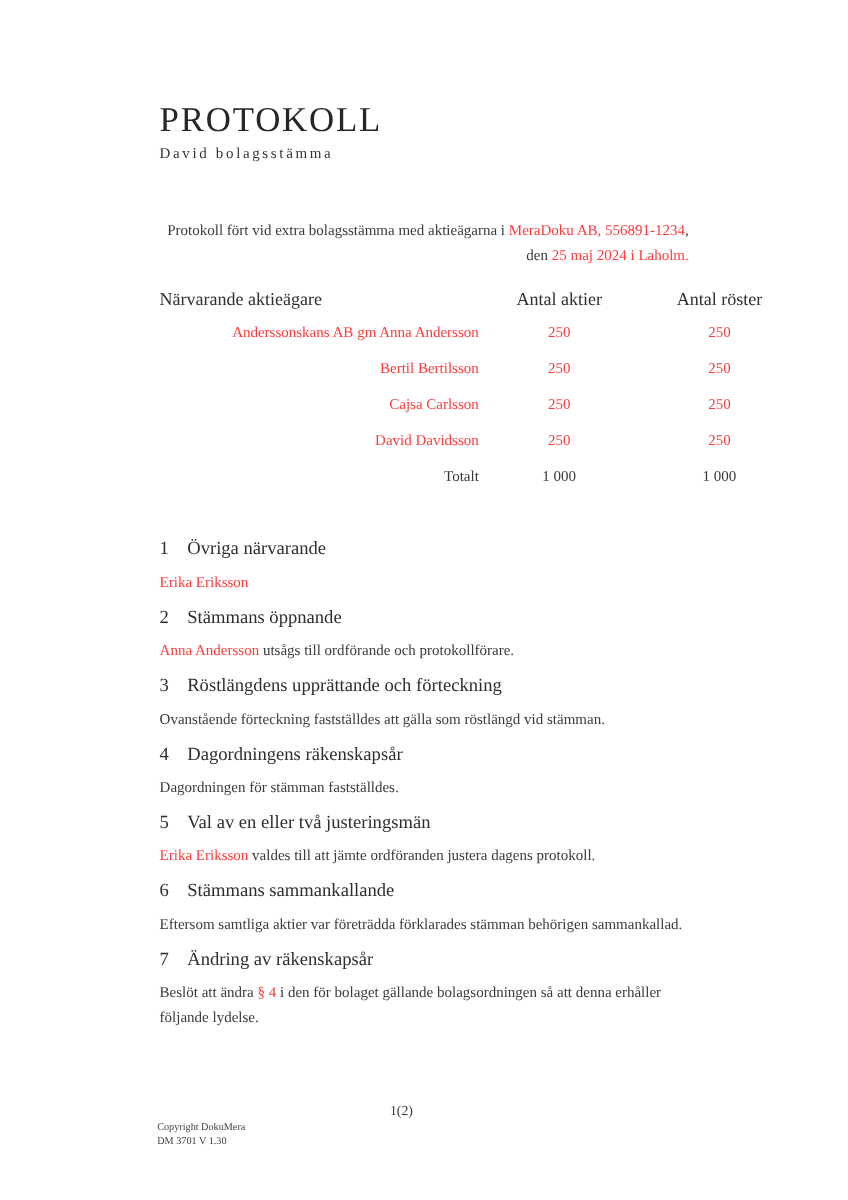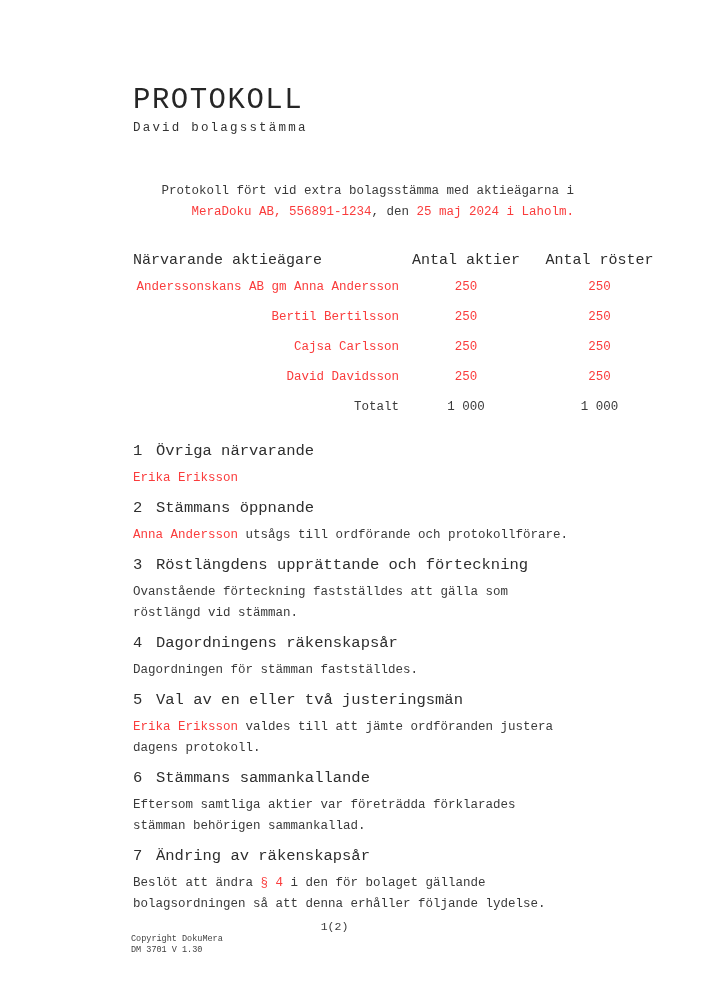--- a/index.html
+++ b/index.html
@@ -1,20 +1,20 @@
 <!DOCTYPE html>
 <html><head>
 <meta charset="utf-8">
 <style>
   html,body{margin:0;padding:0;background:#ffffff;}
   .page{
     position:relative;
     width:615px;height:1000px;
     background:#ffffff;
-    font-family:Liberation Mono, monospace;
+    font-family:Liberation Serif, serif;
     color:#3a3a3a;
     overflow:hidden;
     margin:0 auto;
   }
   .content{padding:0 87px;}
   h1.doc-title{
     margin:84px 0 0 0;
     font-size:29px;
     font-weight:400;
     letter-spacing:1.5px;
@@ -28,41 +28,41 @@
     color:#333333;
   }
   .intro{
     margin:46px 0 0 0;
     font-size:12.5px;
     line-height:21px;
     max-width:540px;
     text-align:right;
   }
   table.attendees{
-    margin-top:25px;
+    margin-top:14px;
     border-collapse:collapse;
     width:533px;
     table-layout:fixed;
   }
   table.attendees col.c1{width:266px;}
   table.attendees col.c2{width:134px;}
   table.attendees col.c3{width:133px;}
   table.attendees th{
     font-size:15px;font-weight:400;color:#2e2e2e;
     height:24px;padding:0;vertical-align:middle;text-align:center;
   }
   table.attendees th:first-child{text-align:left;}
   table.attendees td{
     font-size:12.5px;height:30px;padding:0;vertical-align:middle;text-align:center;
   }
   table.attendees td:first-child{text-align:right;}
   .red{color:#fa3c3c;}
   .sections{margin-top:0;}
   .sec{margin-top:8px;}
-  .sec:first-child{margin-top:18px;}
+  .sec:first-child{margin-top:35px;}
   .sec h2{
     margin:0 0 6px 0;
     font-size:15.5px;font-weight:400;color:#2e2e2e;line-height:22px;
   }
   .sec h2 .num{display:inline-block;min-width:23px;}
   .sec p{
     margin:0;font-size:12.5px;line-height:21px;max-width:540px;
   }
   .page-number{
     position:absolute;top:920px;left:0;right:0;

